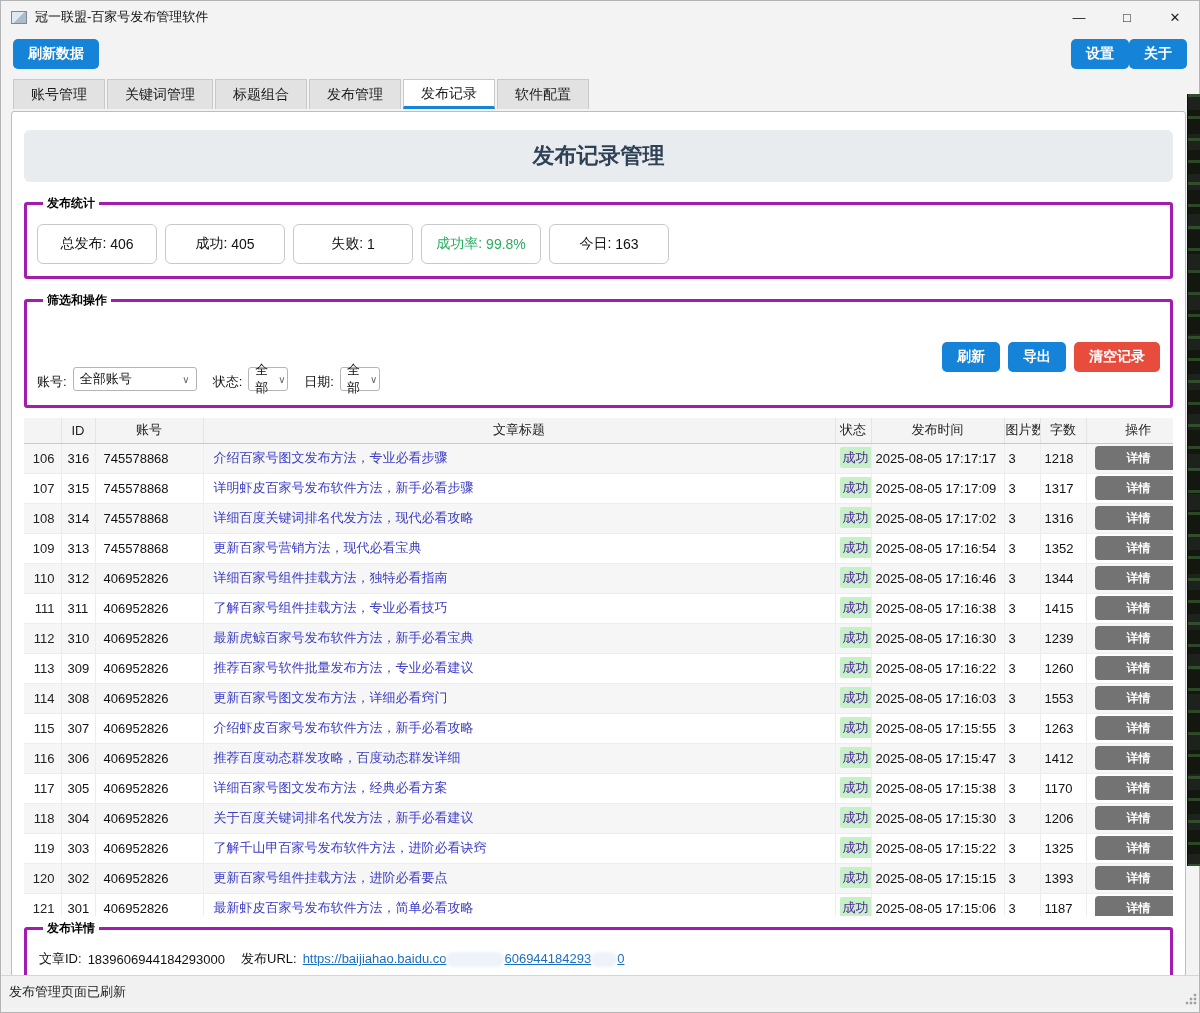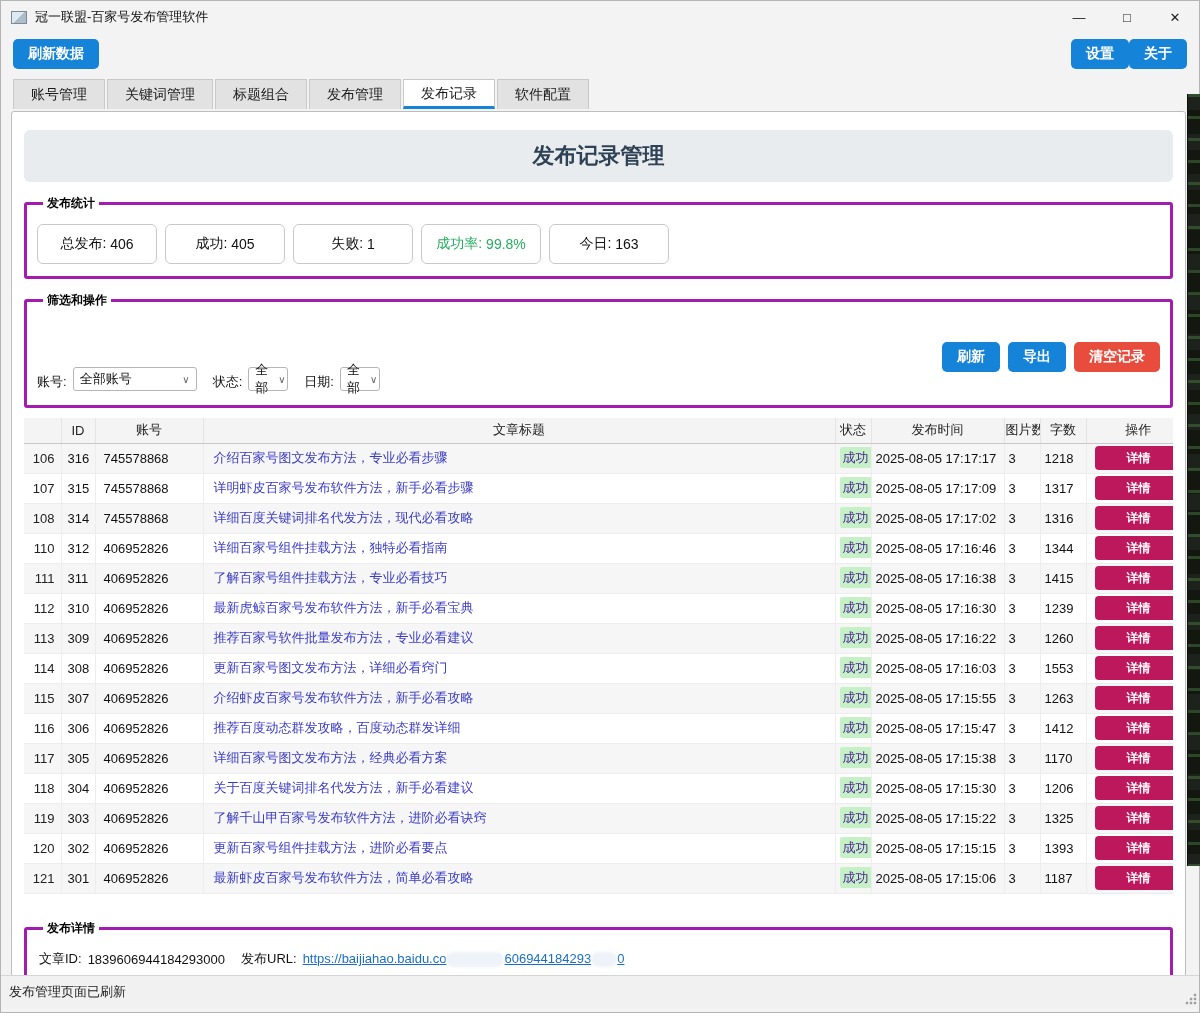--- a/index.html
+++ b/index.html
@@ -59,21 +59,21 @@
   tbody td { height:30px; border-bottom:1px solid #ededed; border-right:1px solid #ededed; padding:0 4px; overflow:hidden; white-space:nowrap; }
   tbody td:last-child { border-right:none; }
   tbody tr:nth-child(odd) { background:#f6f6f6; }
   .c-rownum { text-align:right; padding-right:6px; color:#222; }
   .c-id { padding-left:6px; }
   .c-account { padding-left:8px; }
   .c-title { padding-left:10px; }
   .link { color:#3a3ac4; cursor:pointer; }
   .badge { background:#c6f1c6; color:#4c1d95; padding:3px 3px; border-radius:2px; }
   .c-action { padding:0 8px; text-align:center; }
-  .detail-btn { width:88px; height:24px; background:#be185d; color:#fff; border:none; border-radius:4px; font-weight:bold; font-size:12px; cursor:pointer; font-family:inherit; }
+  .detail-btn { width:88px; height:24px; background:#737373; color:#fff; border:none; border-radius:4px; font-weight:bold; font-size:12px; cursor:pointer; font-family:inherit; }
 
   
   .details-fieldset { margin-top:4px; }
   .detail-line { display:flex; align-items:center; font-size:13px; margin:5px 0 0 2px; flex-wrap:nowrap; }
   .dlabel { margin-right:6px; }
   .dvalue { margin-right:16px; }
   .url-part { color:#1a6fc4; text-decoration:underline; white-space:nowrap; }
   .smudge { display:inline-block; height:15px; border-radius:8px; background:#edf3f8; filter:blur(1.5px); vertical-align:middle; }
   .smudge.s1 { width:58px; } .smudge.s2 { width:26px; }
   .detail-buttons { display:flex; align-items:center; margin-top:10px; }
@@ -265,20 +265,31 @@
         <td class="c-id">314</td>
         <td class="c-account">745578868</td>
         <td class="c-title"><span class="link">详细百度关键词排名代发方法，现代必看攻略</span></td>
         <td class="c-status"><span class="badge">成功</span></td>
         <td class="c-time">2025-08-05 17:17:02</td>
         <td class="c-images">3</td>
         <td class="c-words">1316</td>
         <td class="c-action"><button class="detail-btn">详情</button></td>
       </tr>
             <tr>
+        <td class="c-rownum">109</td>
+        <td class="c-id">313</td>
+        <td class="c-account">745578868</td>
+        <td class="c-title"><span class="link">更新百家号营销方法，现代必看宝典</span></td>
+        <td class="c-status"><span class="badge">成功</span></td>
+        <td class="c-time">2025-08-05 17:16:54</td>
+        <td class="c-images">3</td>
+        <td class="c-words">1352</td>
+        <td class="c-action"><button class="detail-btn">详情</button></td>
+      </tr>
+            <tr>
         <td class="c-rownum">110</td>
         <td class="c-id">312</td>
         <td class="c-account">406952826</td>
         <td class="c-title"><span class="link">详细百家号组件挂载方法，独特必看指南</span></td>
         <td class="c-status"><span class="badge">成功</span></td>
         <td class="c-time">2025-08-05 17:16:46</td>
         <td class="c-images">3</td>
         <td class="c-words">1344</td>
         <td class="c-action"><button class="detail-btn">详情</button></td>
       </tr>

